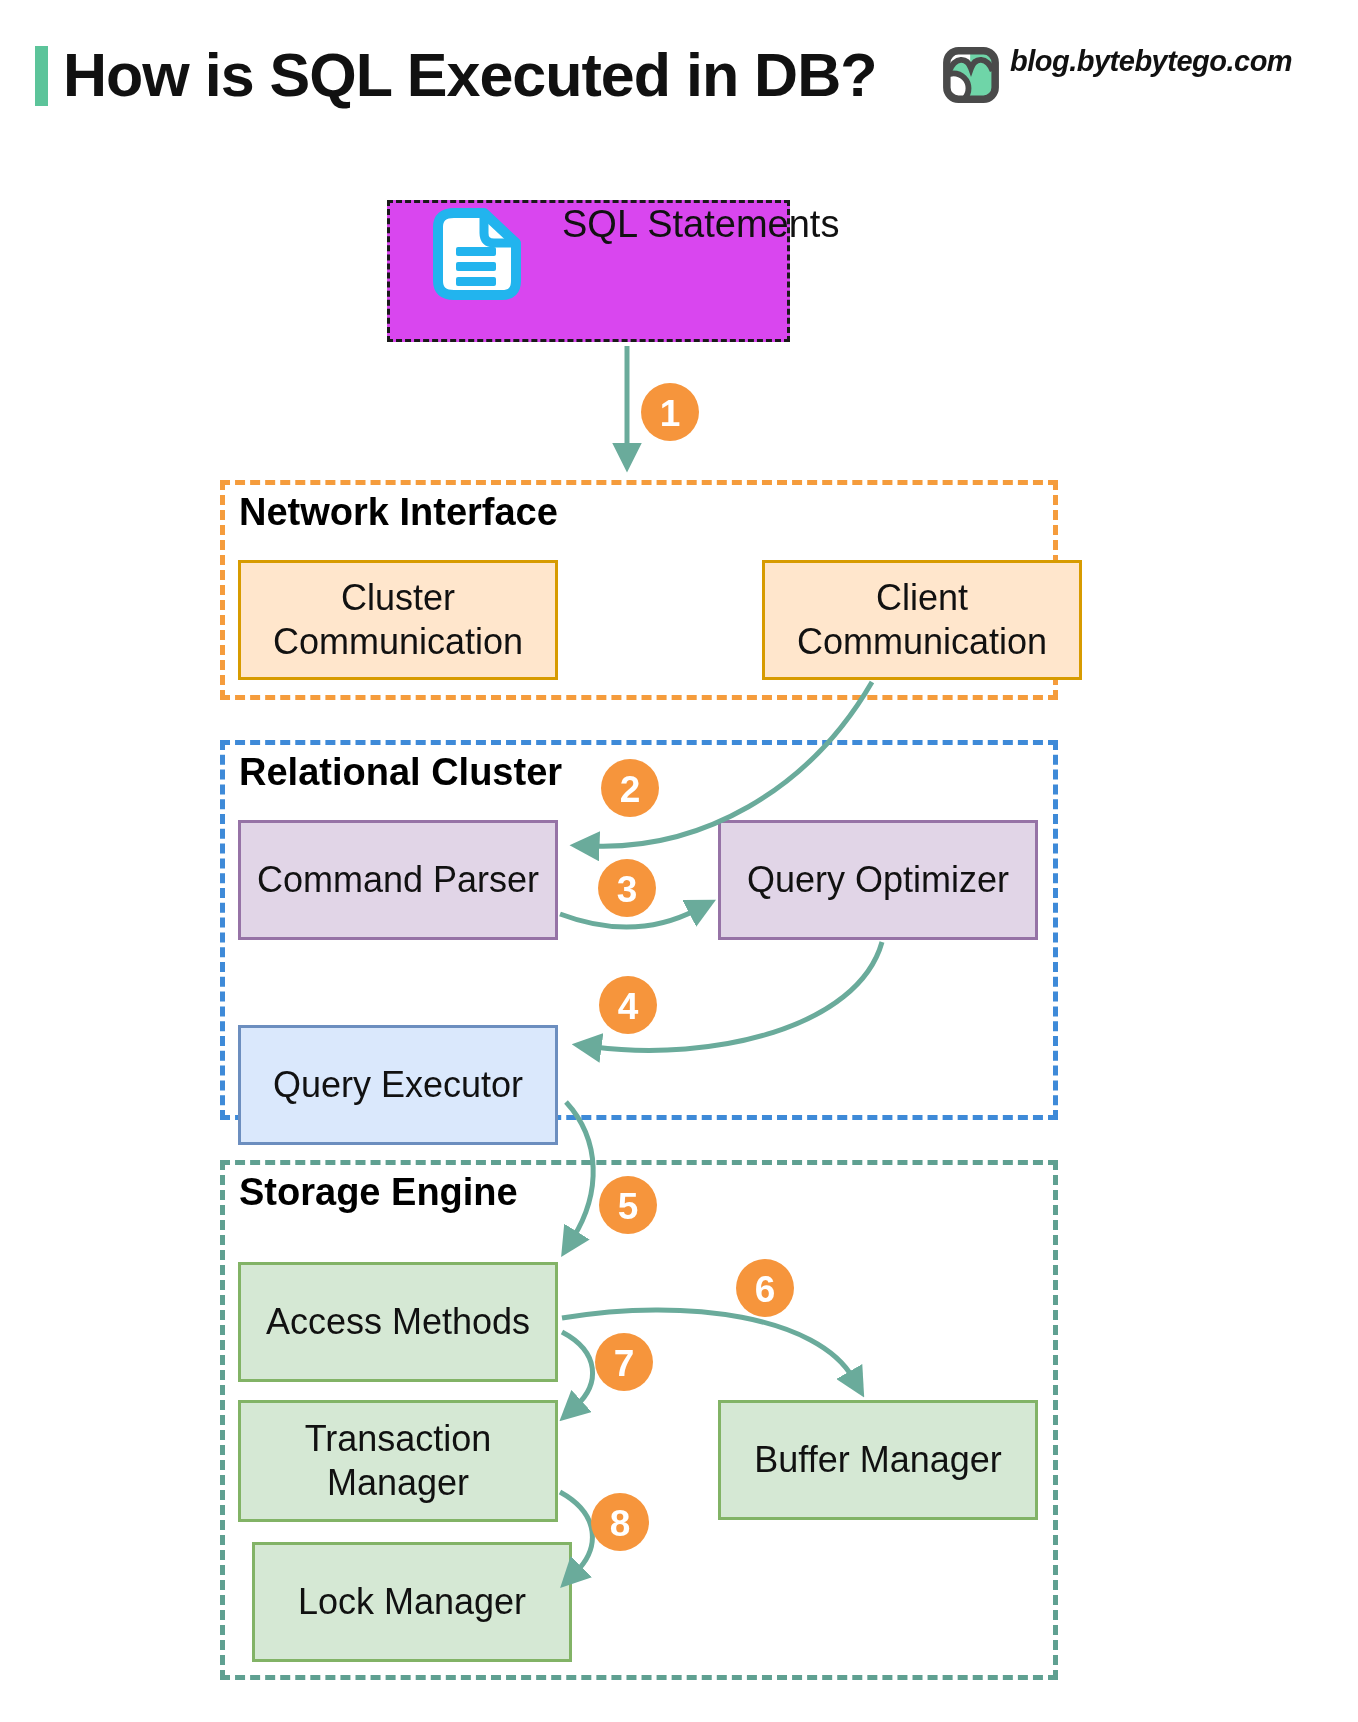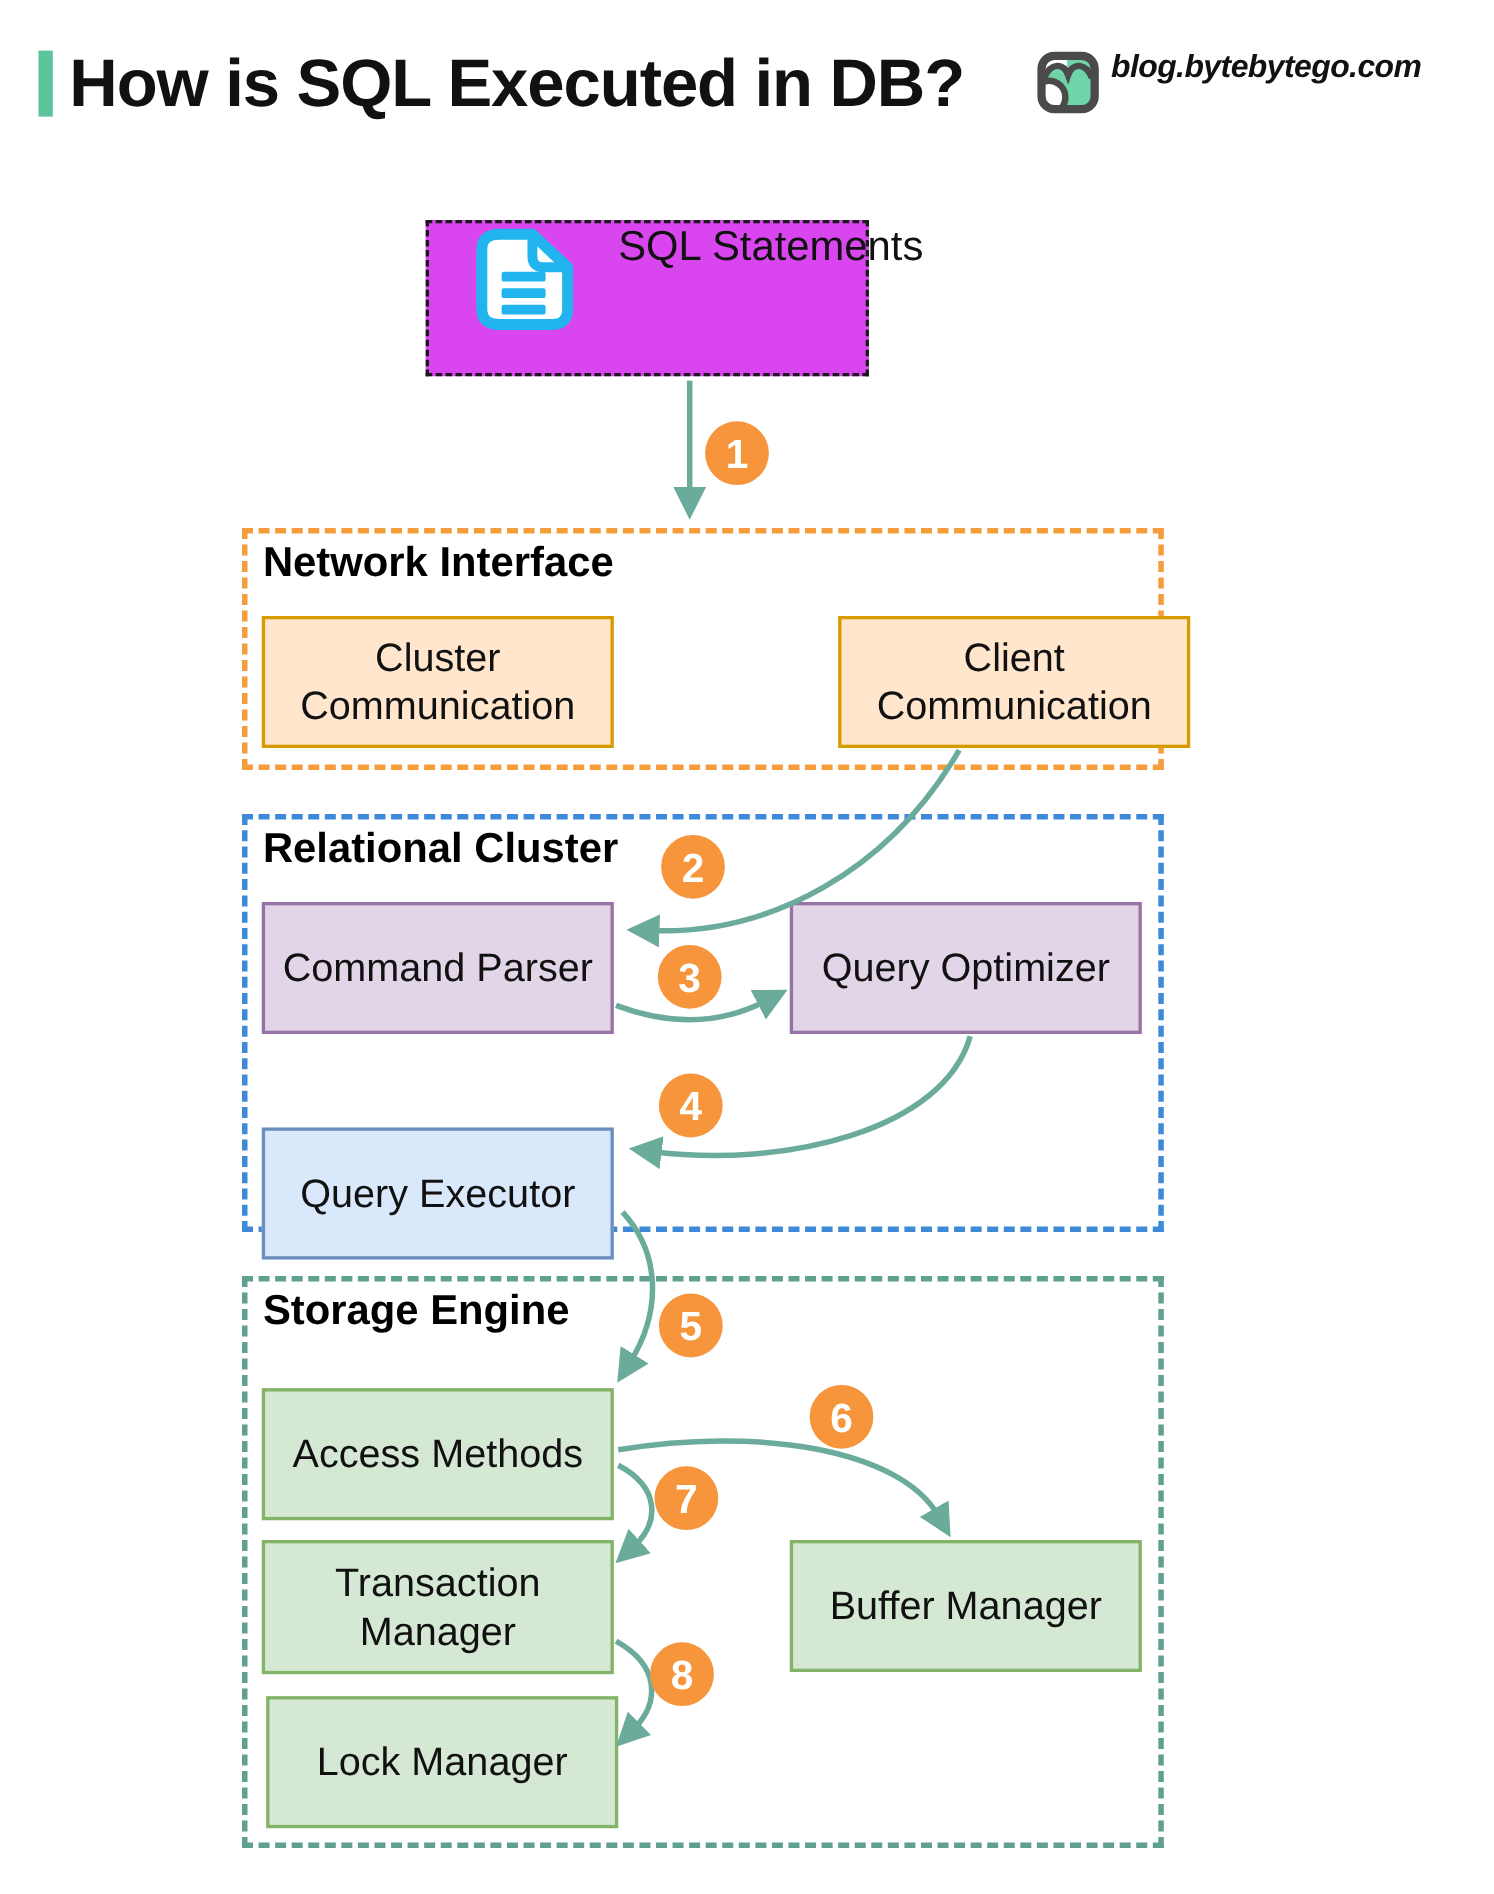--- a/index.html
+++ b/index.html
@@ -36,21 +36,21 @@
   .blue  {background:#DAE8FC;border-color:#6C8EBF;}
   .green {background:#D5E8D4;border-color:#82B366;}
 
   .n-cluster {left:238px;top:560px;}
   .n-client  {left:718px;top:560px;margin-left:44px;}
   .n-parser  {left:238px;top:820px;}
   .n-optimizer{left:718px;top:820px;}
   .n-executor{left:238px;top:980px;margin-top:45px;}
   .n-access  {left:238px;top:1262px;}
   .n-transaction{left:238px;top:1400px;height:122px;}
-  .n-lock    {left:242px;top:1542px;}
+  .n-lock    {left:252px;top:1542px;}
   .n-buffer  {left:718px;top:1400px;}
 
   .overlay{position:absolute;left:0;top:0;width:1358px;height:1722px;pointer-events:none;}
 </style>
 </head>
 <body>
 
 <div class="canvas">
 
   <div class="accent"></div>

